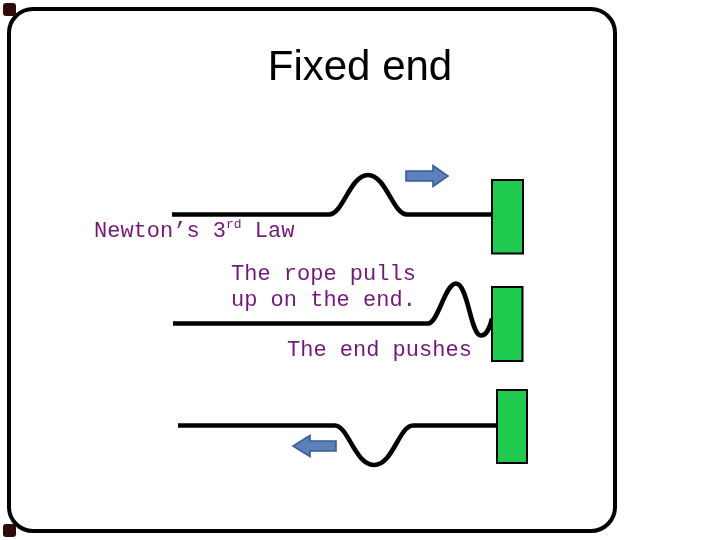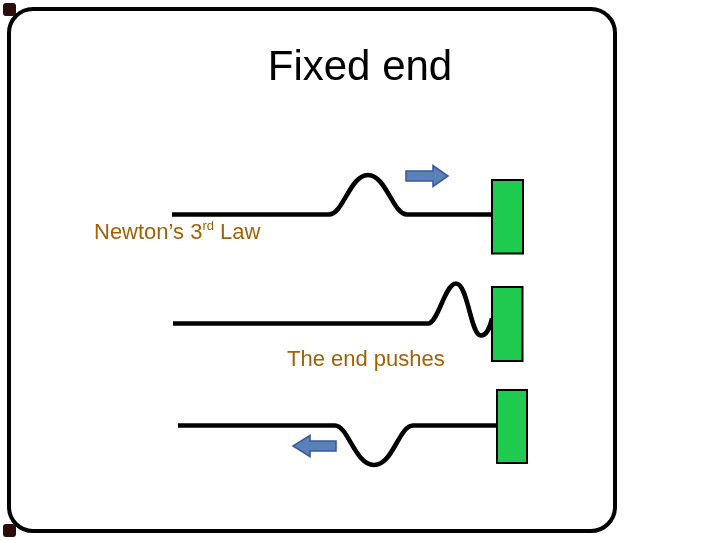--- a/index.html
+++ b/index.html
@@ -13,25 +13,25 @@
   }
   .corner{
     position:absolute;width:13px;height:13px;background:#2e0b0b;border-radius:3px;
   }
   .corner.tl{left:3px;top:3px;}
   .corner.bl{left:3px;bottom:3px;}
   .title{
     position:absolute;left:0;top:45px;width:720px;text-align:center;
     font-size:42px;line-height:42px;letter-spacing:0px;color:#000;
   }
-  .lbl{position:absolute;font-size:22px;line-height:26px;color:#a16207;white-space:pre;}
+  .lbl{position:absolute;font-size:22px;line-height:26px;color:#701a75;white-space:pre;font-family:Liberation Mono, monospace;}
   #newtons-law{left:94px;top:219px;}
   #newtons-law sup{font-size:13px;position:relative;top:-1px;vertical-align:super;line-height:0;}
   #caption-pulls{left:231px;top:262px;}
-  #caption-pushes{left:287px;top:338px;margin-top:8px;}
+  #caption-pushes{left:287px;top:338px;}
   svg{position:absolute;left:0;top:0;}
   .rope{fill:none;stroke:#000;stroke-width:4.6;stroke-linejoin:round;stroke-linecap:butt;}
   .wall{stroke:#000;stroke-width:2;}
   .block-arrow{stroke:#3a5c98;stroke-width:1.6;stroke-linejoin:miter;}
 </style>
 </head>
 <body>
 
 <div id="slide">
 
@@ -56,16 +56,17 @@
 
     <g>
       <path class="rope" d="M178 425.5 L335 425.5 C348 425.5 355 465 374 465 C393 465 399 425.5 413 425.5 L498 425.5" stroke="#000000"></path>
       <polygon class="block-arrow" points="336,441 310,441 310,435.5 293,446 310,456.5 310,451 336,451" fill="#5b82b8"></polygon>
       <rect class="wall" x="497" y="390" width="30" height="73" fill="#1ecb4f"></rect>
     </g>
   </svg>
 
   <div class="lbl" id="newtons-law"><span>Newton’s 3</span><sup>rd</sup><span> Law</span></div>
 
+  <div class="lbl" id="caption-pulls"><span>The rope pulls</span><br><span>up on the end.</span></div>
 
   <div class="lbl" id="caption-pushes"><span>The end pushes</span><br></div>
 
 </div>
 
 </body></html>

